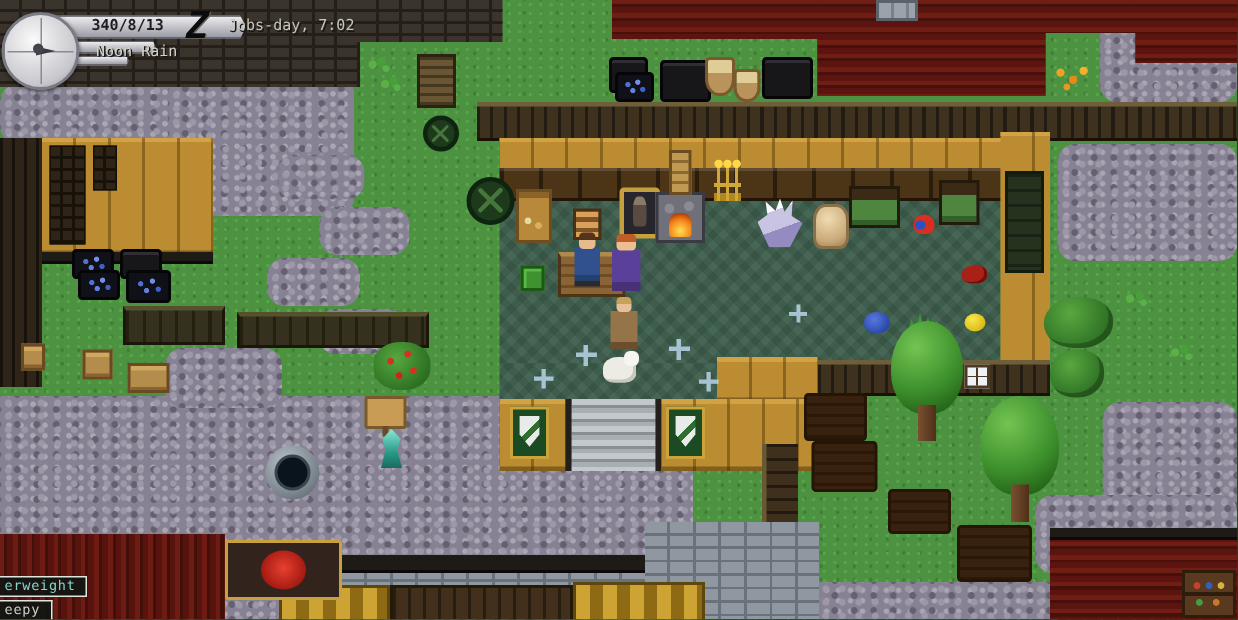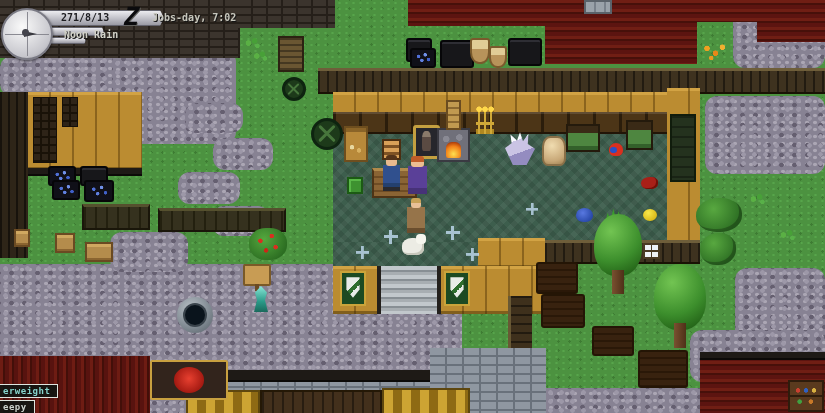--- a/index.html
+++ b/index.html
@@ -171,21 +171,21 @@
       radial-gradient(circle at 30% 70%,#40a040 2px,transparent 2.5px),
       radial-gradient(circle at 65% 70%,#c87828 2px,transparent 2.5px),
       linear-gradient(180deg,transparent 0 45%,#2e1c0c 45% 55%,transparent 55%);}
   .sign-board{background:#32241c;border:2px solid #c8a040;border-radius:2px;}
   .sign-board::after{content:'';position:absolute;left:30%;top:15%;width:40%;height:70%;border-radius:50%;
     background:radial-gradient(circle at 50% 45%,#e84030,#a01810 75%);}
   .plant-small{background:radial-gradient(circle at 30% 50%,#5ab044 2.5px,transparent 3px),
     radial-gradient(circle at 65% 35%,#48a038 2.5px,transparent 3px),
     radial-gradient(circle at 80% 70%,#58b048 2px,transparent 2.5px);}
   
-  .hud{position:absolute;z-index:20;font-weight:bold;}
+  .hud{position:absolute;z-index:20;}
   .dial{left:1px;top:8px;width:48px;height:48px;border-radius:50%;
     background:radial-gradient(circle at 40% 35%,#fafafa,#c6c6cc 70%,#8e8e96);
     border:2px solid #7a7a84;box-shadow:0 1px 3px rgba(0,0,0,.6);}
   .dial::before{content:'';position:absolute;left:50%;top:4%;width:1px;height:92%;background:#8a8a92;}
   .dial::after{content:'';position:absolute;top:50%;left:4%;width:92%;height:1px;background:#8a8a92;}
   .needle{position:absolute;left:24px;top:31px;width:0;height:0;z-index:21;
     border-top:3px solid transparent;border-bottom:3px solid transparent;border-left:13px solid #3a3a40;}
   .hub{position:absolute;left:22px;top:29px;width:7px;height:7px;border-radius:50%;background:#44444c;z-index:22;}
   .wing{background:linear-gradient(180deg,#ececf0,#9a9aa4);border:1px solid #64646e;
     clip-path:polygon(0 0,97% 0,100% 50%,97% 100%,0 100%);}
@@ -318,21 +318,21 @@
       <div class="ent flowers" style="left: 700px; top: 40px; width: 28px; height: 24px;"></div>
       <div class="ent bookshelf" style="left: 788px; top: 380px; width: 36px; height: 32px;"></div>
       <div class="ent sign-board" style="left: 150px; top: 360px; width: 78px; height: 40px;"></div>
       <div class="ent plant-small" style="left: 243px; top: 36px; width: 18px; height: 14px;"></div>
       <div class="ent plant-small" style="left: 252px; top: 50px; width: 16px; height: 12px;"></div>
       <div class="ent plant-small" style="left: 748px; top: 192px; width: 18px; height: 14px;"></div>
       <div class="ent plant-small" style="left: 778px; top: 228px; width: 18px; height: 14px;"></div>
     </div>
 
   <div class="hud wing wing1">
-    <span>271/8/13</span>
+    <span>340/8/13</span>
   </div>
   <div class="hud wing wing2"></div>
   <div class="hud wing wing3"></div>
   <div class="hud dial"></div>
   <div class="hud needle"></div>
   <div class="hud hub"></div>
   <div class="hud zlogo">Z</div>
   <div class="hud dayline">Jobs-day, 7:02</div>
   <div class="hud weather">Noon Rain</div>
   <div class="hud badge badge1">erweight</div>

